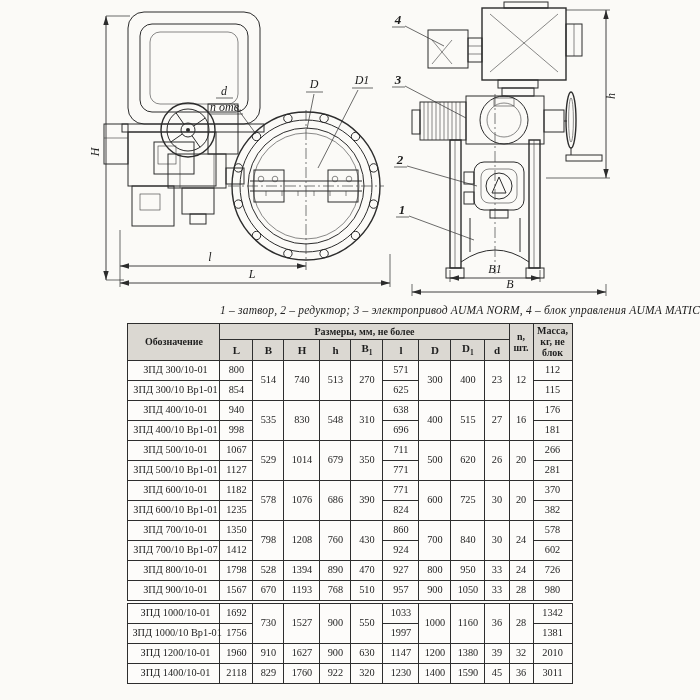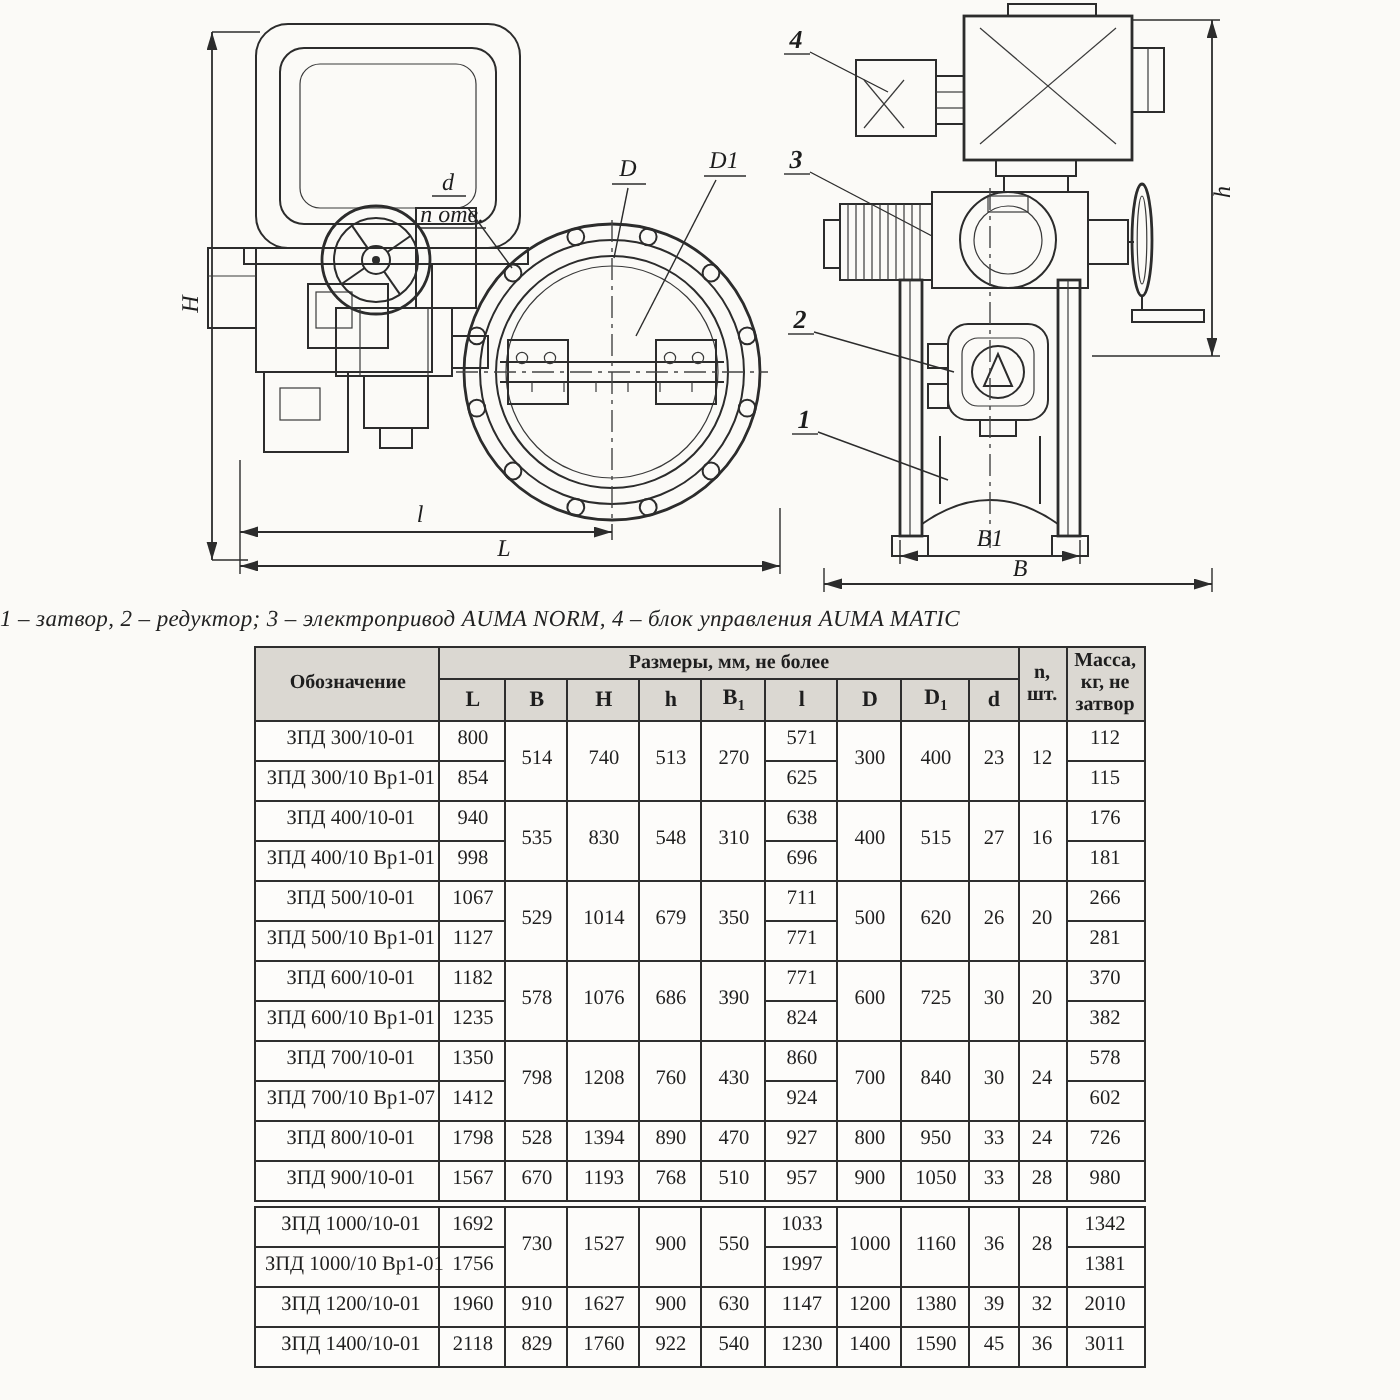--- a/index.html
+++ b/index.html
@@ -14,21 +14,21 @@
   svg{display:block;}
   .s{stroke:#2c2c2c;fill:none;stroke-width:1;}
   .s2{stroke:#2c2c2c;fill:none;stroke-width:1.4;}
   .thin{stroke:#3a3a3a;fill:none;stroke-width:.6;}
   .cl{stroke:#444;fill:none;stroke-width:.7;stroke-dasharray:11 3 2 3;}
   .dim{stroke:#2c2c2c;stroke-width:.9;fill:none;marker-start:url(#ah);marker-end:url(#ah);}
   .ext{stroke:#2c2c2c;stroke-width:.7;fill:none;}
   .lbl{font:italic 12px "Liberation Serif", serif;fill:#1d1d1d;}
   .lblb{font:italic bold 13px "Liberation Serif", serif;fill:#1d1d1d;}
   .caption{
-    text-align:left;font:italic 11.5px "Liberation Serif", serif;
+    text-align:right;font:italic 11.5px "Liberation Serif", serif;
     color:#222;margin-top:2px;letter-spacing:.2px;
   }
   table{
     border-collapse:collapse;margin:7px auto 0 auto;
     table-layout:fixed;width:424px;
     background:#fdfcfa;
   }
   table, th, td{border:1px solid #2e2e2e;}
   table{border-width:1.6px;}
   th{
@@ -247,21 +247,21 @@
       <col style="width:34px">
         <col style="width:24px">
         <col style="width:24px">
         <col style="width:39px">
     </colgroup>
     <thead>
       <tr>
         <th rowspan="2">Обозначение</th>
         <th colspan="9">Размеры, мм, не более</th>
         <th rowspan="2"><span>n,</span><br><span>шт.</span></th>
-        <th rowspan="2" style="white-space:normal">Масса, кг, не затвор</th>
+        <th rowspan="2" style="white-space:normal">Масса, кг, не блок</th>
       </tr>
       <tr class="sym">
         <th>L</th>
         <th>B</th>
         <th>H</th>
         <th>h</th>
         <th><span>B</span><span class="sub">1</span></th>
         <th>l</th>
         <th>D</th>
         <th><span>D</span><span class="sub">1</span></th>
@@ -440,21 +440,21 @@
         <td>32</td>
         <td>2010</td>
       </tr>
 
       <tr>
         <td class="des">ЗПД 1400/10-01</td>
         <td>2118</td>
         <td>829</td>
         <td>1760</td>
         <td>922</td>
-        <td>540</td>
+        <td>320</td>
         <td>1230</td>
         <td>1400</td>
         <td>1590</td>
         <td>45</td>
         <td>36</td>
         <td>3011</td>
       </tr>
     </tbody>
   </table>
 </div>

